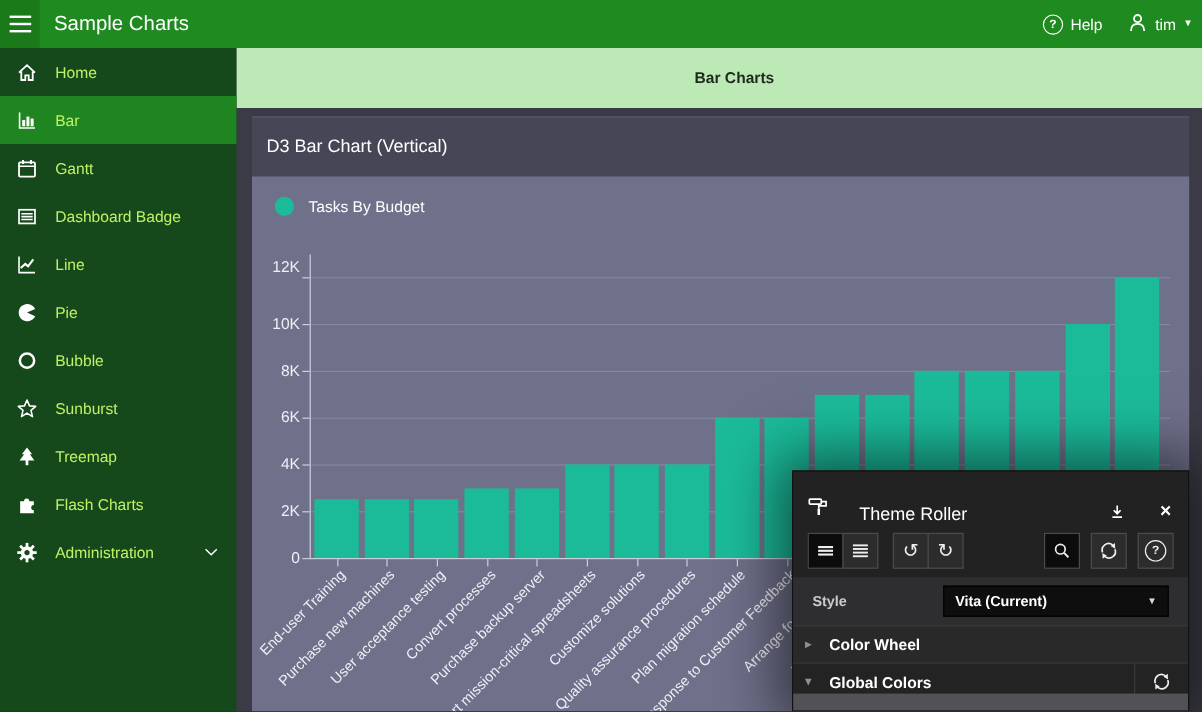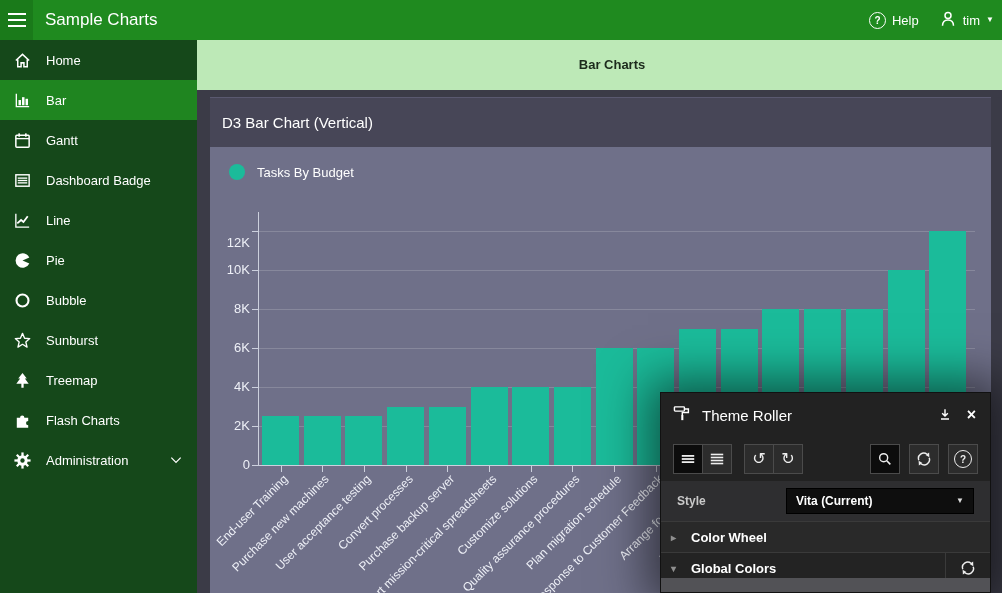--- a/index.html
+++ b/index.html
@@ -14,21 +14,21 @@
   .app-title{position:absolute;left:45px;top:0;line-height:40px;color:#fff;font-size:17px;}
   .header-right{position:absolute;right:8px;top:0;height:40px;display:flex;align-items:center;gap:20px;color:#fff;font-size:13px;}
   .hmenu{display:flex;align-items:center;gap:6px;cursor:pointer;}
   .qcirc{width:15px;height:15px;border:1.5px solid #fff;border-radius:50%;
          display:flex;align-items:center;justify-content:center;font-size:10px;font-weight:bold;}
   .caret{font-size:8px;line-height:1;}
 
   
   .sidebar{position:absolute;left:0;top:40px;width:197px;height:553px;background:#15481a;z-index:4;}
   .nav-item{height:40px;display:flex;align-items:center;padding-left:12px;gap:14px;
-            color:#ffffff;font-size:13px;cursor:pointer;}
+            color:#bef264;font-size:13px;cursor:pointer;}
   .nav-item.selected{background:#1f8520;}
   .nav-icon{width:20px;height:20px;display:flex;align-items:center;justify-content:center;flex:none;}
   .nav-chevron{margin-left:auto;margin-right:14px;width:14px;height:14px;}
 
   
   .bread{position:absolute;left:197px;top:40px;width:805px;height:50px;background:#bde9b7;text-align:center;}
   .bread span{display:block;padding-left:25px;line-height:50px;font-size:13px;font-weight:bold;color:#1c2b1c;}
 
   
   .content{position:absolute;left:197px;top:90px;width:805px;height:503px;background:#3b3b47;}
@@ -48,21 +48,21 @@
   .ylabel{position:absolute;left:0;width:40px;text-align:right;font-size:13px;color:#eef0f7;}
   .bar{position:absolute;width:37px;background:#1bbb9a;}
   .xtick{position:absolute;top:319px;width:1px;height:6px;background:#ccd0dd;}
   .xlabel{position:absolute;top:325px;font-size:12px;color:#eef0f7;white-space:nowrap;
           transform-origin:100% 0;transform:rotate(-45deg);}
 
   
   .troller{position:absolute;left:660px;top:392px;width:331px;height:201px;background:#222;
            border:1px solid #111;box-sizing:border-box;z-index:10;
            box-shadow:0 0 45px 12px rgba(0,0,0,.55);}
-  .tr-hd{height:44px;display:flex;align-items:center;padding:0 12px;gap:10px;color:#fff;}
+  .tr-hd{height:44px;display:flex;align-items:flex-end;padding:0 12px;gap:24px;color:#fff;}
   .tr-title{font-size:15px;flex:1;}
   .tr-hd-btn{background:none;border:none;color:#fff;cursor:pointer;padding:2px;display:flex;align-items:center;}
   .tr-close{font-size:16px;line-height:1;font-weight:bold;}
   .tr-toolbar{height:44px;display:flex;align-items:center;padding:0 12px;}
   .btn{width:30px;height:30px;background:#2c2c2c;border:1px solid #4b4b4b;display:flex;
        align-items:center;justify-content:center;cursor:pointer;padding:0;color:#eee;box-sizing:border-box;}
   .btn.active{background:#0c0c0c;}
   .btn-group{display:flex;margin-right:12px;}
   .btn-group .btn + .btn{margin-left:-1px;}
   .tr-spacer{flex:1;}
@@ -253,21 +253,21 @@
           <div class="ytick" style="top: 201px;"></div>
           <div class="ylabel" style="top: 193px;">6K</div>
           <div class="gridline" style="top: 162px;"></div>
           <div class="ytick" style="top: 162px;"></div>
           <div class="ylabel" style="top: 154px;">8K</div>
           <div class="gridline" style="top: 123px;"></div>
           <div class="ytick" style="top: 123px;"></div>
           <div class="ylabel" style="top: 115px;">10K</div>
           <div class="gridline" style="top: 84px;"></div>
           <div class="ytick" style="top: 84px;"></div>
-          <div class="ylabel" style="top: 88px;">12K</div>
+          <div class="ylabel" style="top: 68px;">12K</div>
           <div class="axis-y"></div>
           <div class="axis-x"></div>
           <div class="bar" style="left: 52px; top: 269.25px; height: 48.75px; background: rgb(27, 187, 154);"></div>
           <div class="xtick" style="left: 70.5px;"></div>
           <div class="xlabel" style="right: 710.5px; top: 325px;">End-user Training</div>
           <div class="bar" style="left: 93.7px; top: 269.25px; height: 48.75px; background: rgb(27, 187, 154);"></div>
           <div class="xtick" style="left: 112.2px;"></div>
           <div class="xlabel" style="right: 668.8px; top: 325px;">Purchase new machines</div>
           <div class="bar" style="left: 135.4px; top: 269.25px; height: 48.75px; background: rgb(27, 187, 154);"></div>
           <div class="xtick" style="left: 153.9px;"></div>

